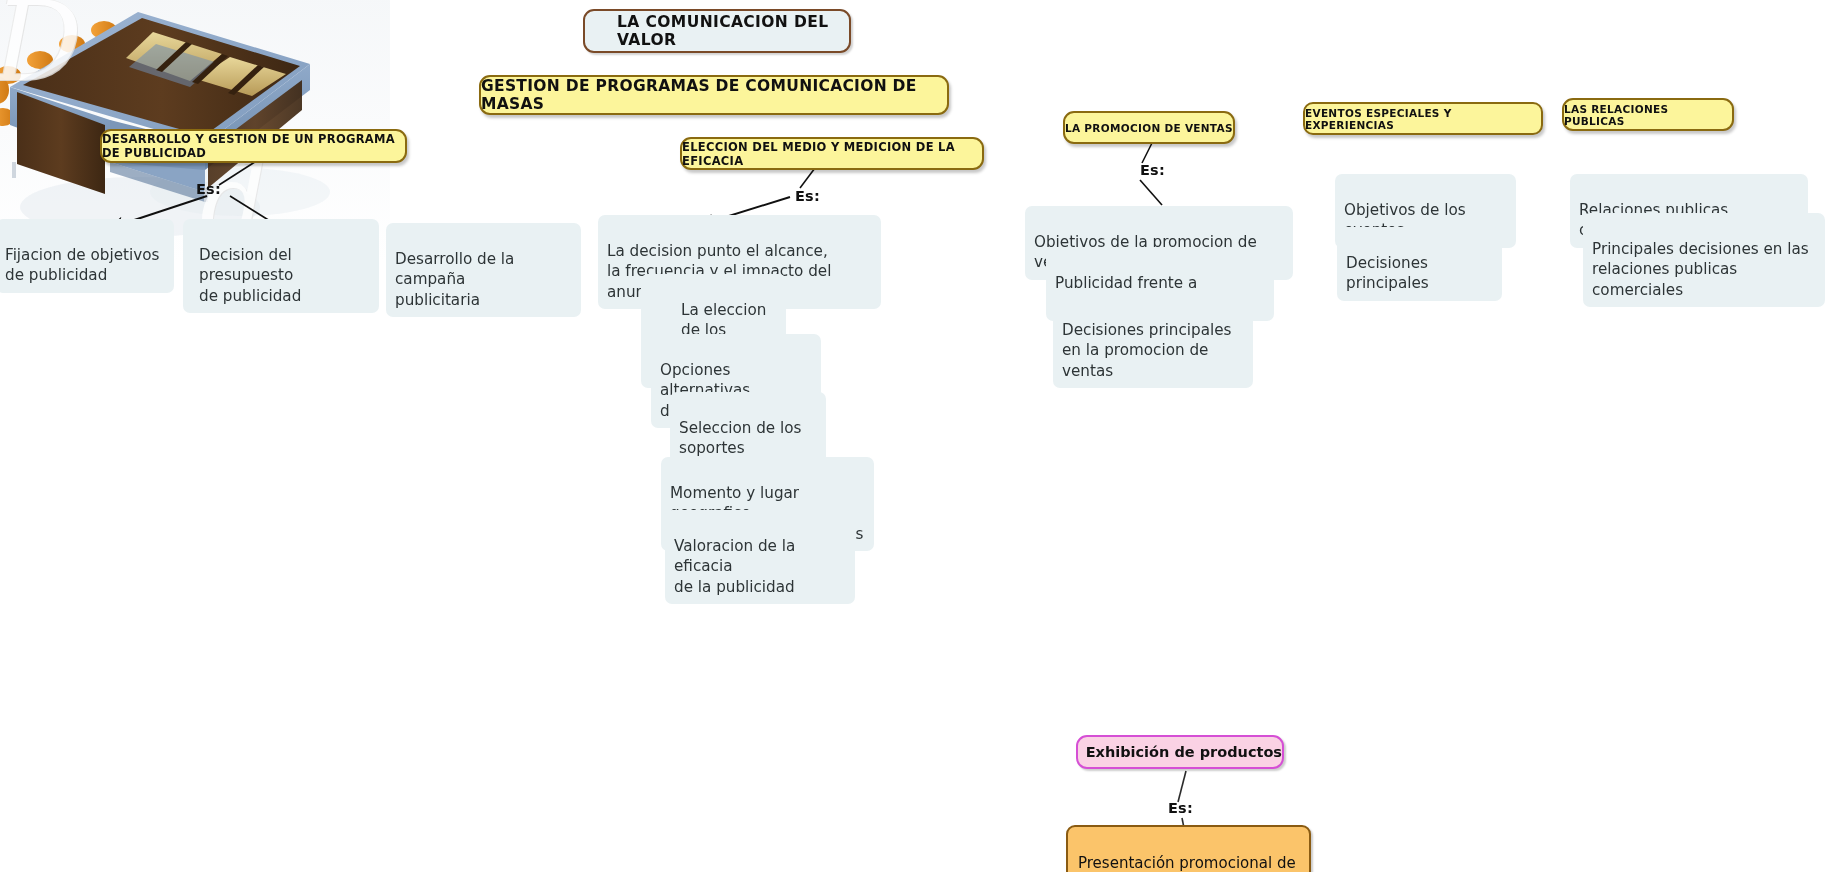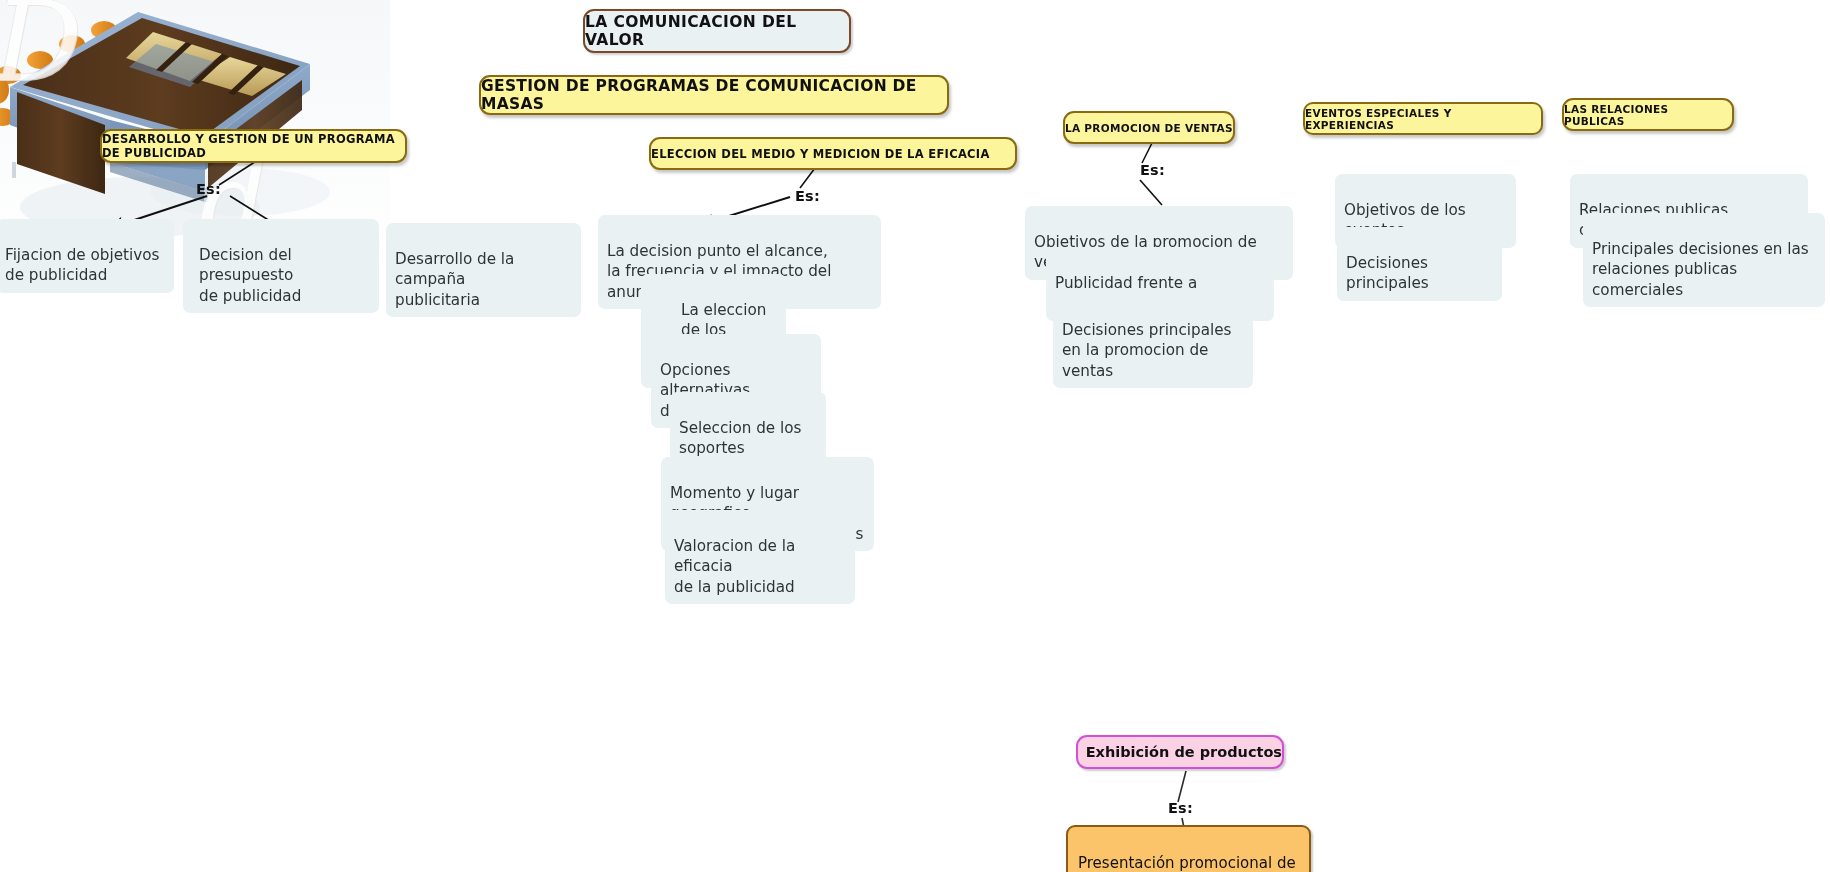--- a/index.html
+++ b/index.html
@@ -68,20 +68,21 @@
     border: 2px solid #7a4a28;
     border-radius: 11px;
     color: #111111;
     font-weight: bold;
     font-size: 15.5px;
     letter-spacing: .4px;
     display: flex;
     align-items: center;
     justify-content: center;
     box-shadow: 2px 2px 2px rgba(0,0,0,.18);
+    padding-left: 32px;
   }
   .node-yellow {
     background: #fcf59b;
     border: 2px solid #8a6a10;
     border-radius: 11px;
     color: #111111;
     font-weight: bold;
     display: flex;
     align-items: center;
     justify-content: flex-start;
@@ -247,21 +248,21 @@
 </div>
 <div class="node node-leaf" style="left:183px; top:219px; width:196px;padding-left:16px;">
   <span>Decision del presupuesto
 de publicidad</span>
 </div>
 <div class="node node-leaf" style="left:386px; top:223px; width:195px;">
   <span>Desarrollo de la campaña
 publicitaria</span>
 </div>
 
-<div class="node node-yellow mid" style="left:649px; top:137px; width:368px; height:33px;">
+<div class="node node-yellow mid" style="left:680px; top:137px; width:304px; height:33px;">
   <span>ELECCION DEL MEDIO Y MEDICION DE LA EFICACIA</span>
 </div>
 <div class="conn-label" style="left:795px; top:188px;">Es:</div>
 
 <div class="node node-leaf" style="left:598px; top:215px; width:283px;">
   <span>La decision punto el alcance,
 la frecuencia y el impacto del anuncio</span>
 </div>
 <div class="node node-leaf" style="left:641px; top:274px; width:145px;padding-left:40px;">
   <span>La eleccion de los

